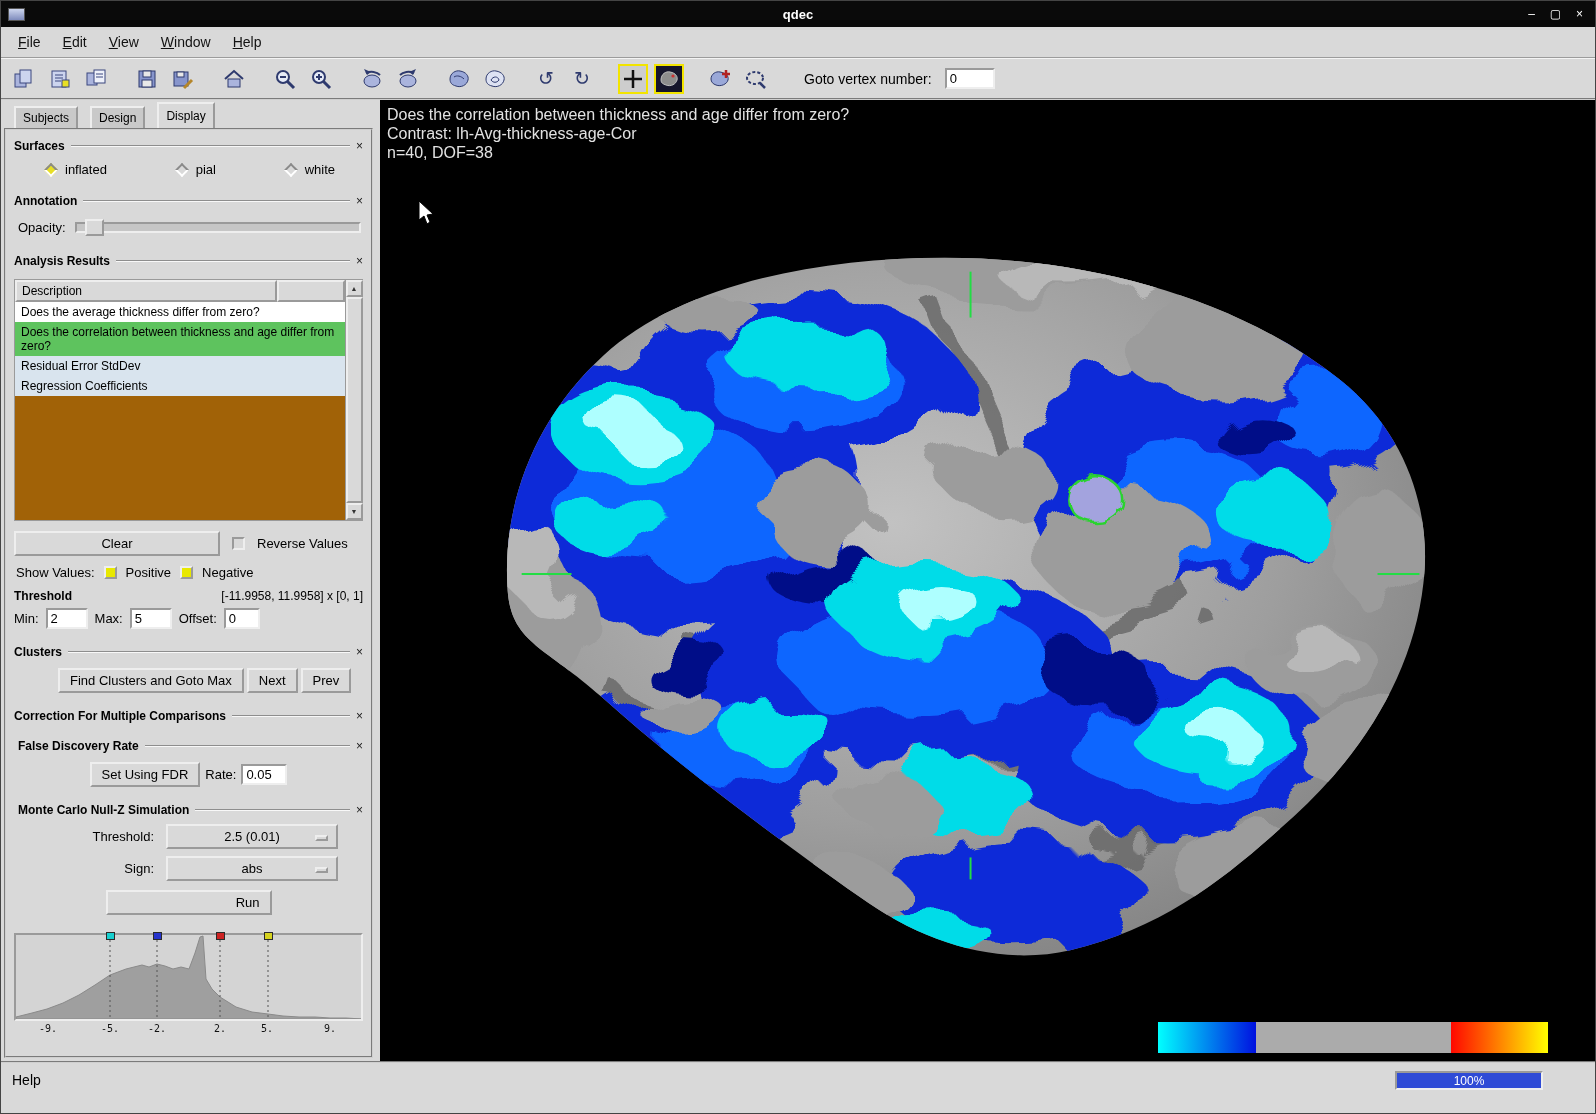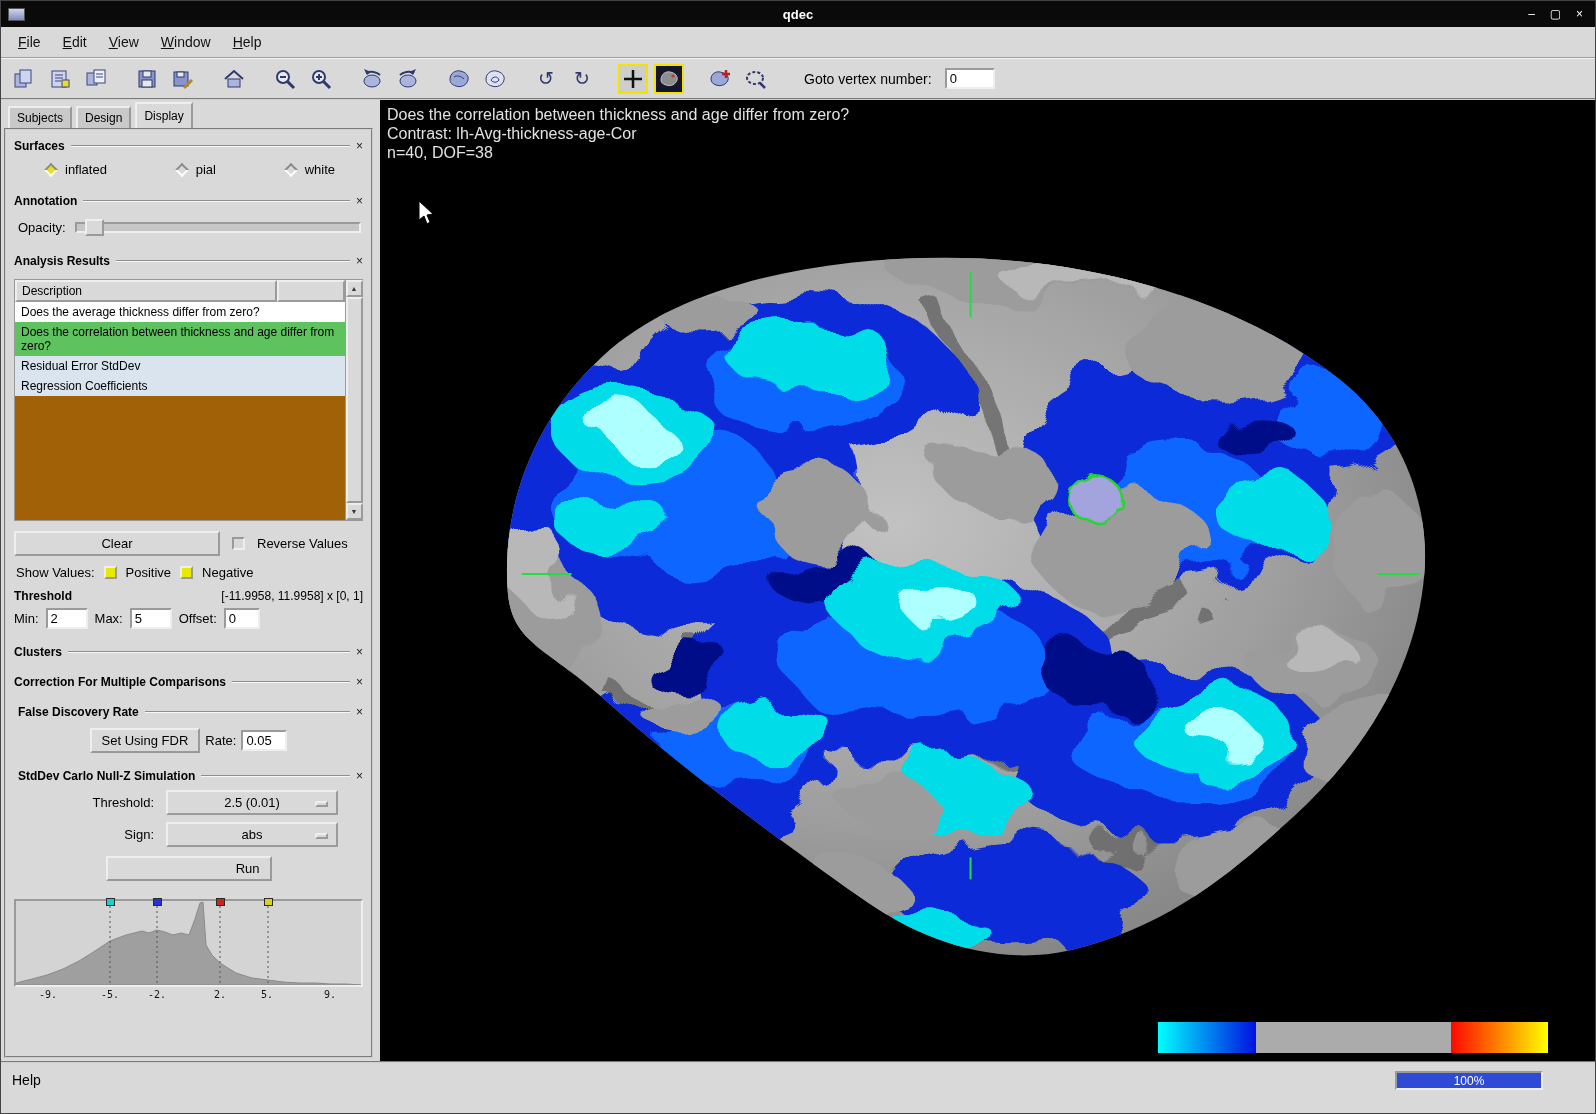--- a/index.html
+++ b/index.html
@@ -24,21 +24,21 @@
   .ticon svg { display:block; }
   .ticon.sel { border:2px solid #f2e400; background:#cdcdcd; }
   .ticon.sel-dark { border:2px solid #f2e400; background:#15152b; }
   .tgap { width:9px; }
   .glyph-icon { font-size:19px; color:#2e3a6e; line-height:1; }
   .goto-label { margin-left:27px; font-size:14px; }
   .goto-input { width:50px; height:21px; border:2px inset #eee; font:13px "Liberation Sans",sans-serif; padding:0 3px; margin-left:7px; background:#fff; }
 
   
   .sidepanel { position:absolute; top:99px; left:0; width:378px; bottom:52px; background:#d9d9d9; }
-  .tabs { display:flex; align-items:flex-end; height:28px; padding-left:7px; gap:4px; }
+  .tabs { display:flex; align-items:flex-end; height:28px; padding-left:13px; gap:12px; }
   .tab { font-size:12px; padding:3px 7px 2px; background:#c9c9c9; border-top:2px outset #eee; border-left:2px outset #eee; border-right:2px outset #eee; height:22px; }
   .tab.active { background:#d9d9d9; height:26px; padding-top:5px; }
   .panel-frame { position:absolute; top:28px; left:3px; right:6px; bottom:3px; border:2px groove #cfcfcf; padding:9px 8px 0 8px; overflow:hidden; background:#d9d9d9; }
 
   .sec { display:flex; align-items:center; gap:6px; margin-top:16px; }
   .sec.first { margin-top:0; }
   .sec.indent { margin-left:4px; }
   .sec-title { font-weight:bold; font-size:12px; white-space:nowrap; }
   .sec-line { flex:1; height:2px; border-top:1px solid #8e8e8e; border-bottom:1px solid #f8f8f8; }
   .sec-x { font-size:12px; line-height:10px; color:#222; }
@@ -354,38 +354,43 @@
       <input class="entry w40" value="5" style="">
       <span>Offset:</span>
       <input class="entry w34" value="0" style="">
     </div>
 
     <div class="sec">
       <span class="sec-title">Clusters</span>
       <span class="sec-line"></span>
       <span class="sec-x">×</span>
     </div>
+    <div class="cluster-row">
+      <div class="btn">Find Clusters and Goto Max</div>
+      <div class="btn">Next</div>
+      <div class="btn">Prev</div>
+    </div>
 
     <div class="sec">
       <span class="sec-title">Correction For Multiple Comparisons</span>
       <span class="sec-line"></span>
       <span class="sec-x">×</span>
     </div>
     <div class="sec indent">
       <span class="sec-title">False Discovery Rate</span>
       <span class="sec-line"></span>
       <span class="sec-x">×</span>
     </div>
     <div class="fdr-row">
       <div class="btn">Set Using FDR</div>
       <span>Rate:</span>
       <input class="entry w44" value="0.05" style="">
     </div>
     <div class="sec indent">
-      <span class="sec-title">StdDev Carlo Null-Z Simulation</span>
+      <span class="sec-title">Monte Carlo Null-Z Simulation</span>
       <span class="sec-line"></span>
       <span class="sec-x">×</span>
     </div>
     <div class="mc-row">
       <span class="mc-label">Threshold:</span>
       <div class="optmenu">
         <span>2.5 (0.01)</span>
         <span class="opt-ind"></span>
       </div>
     </div>

